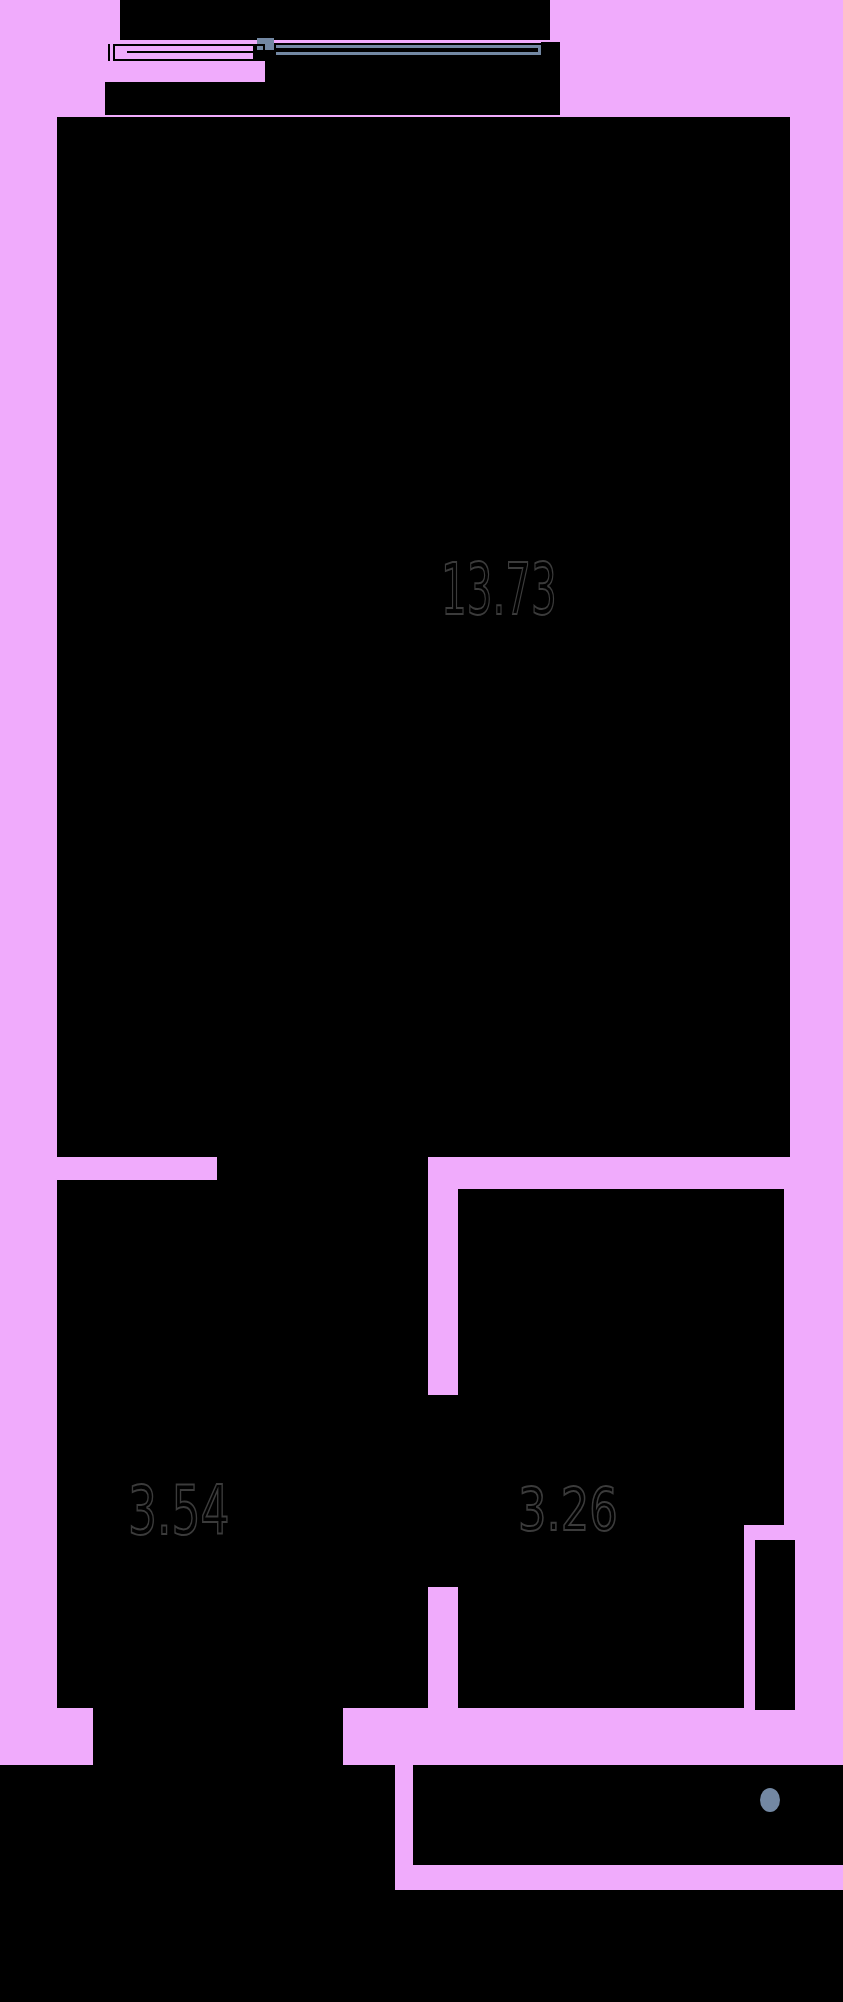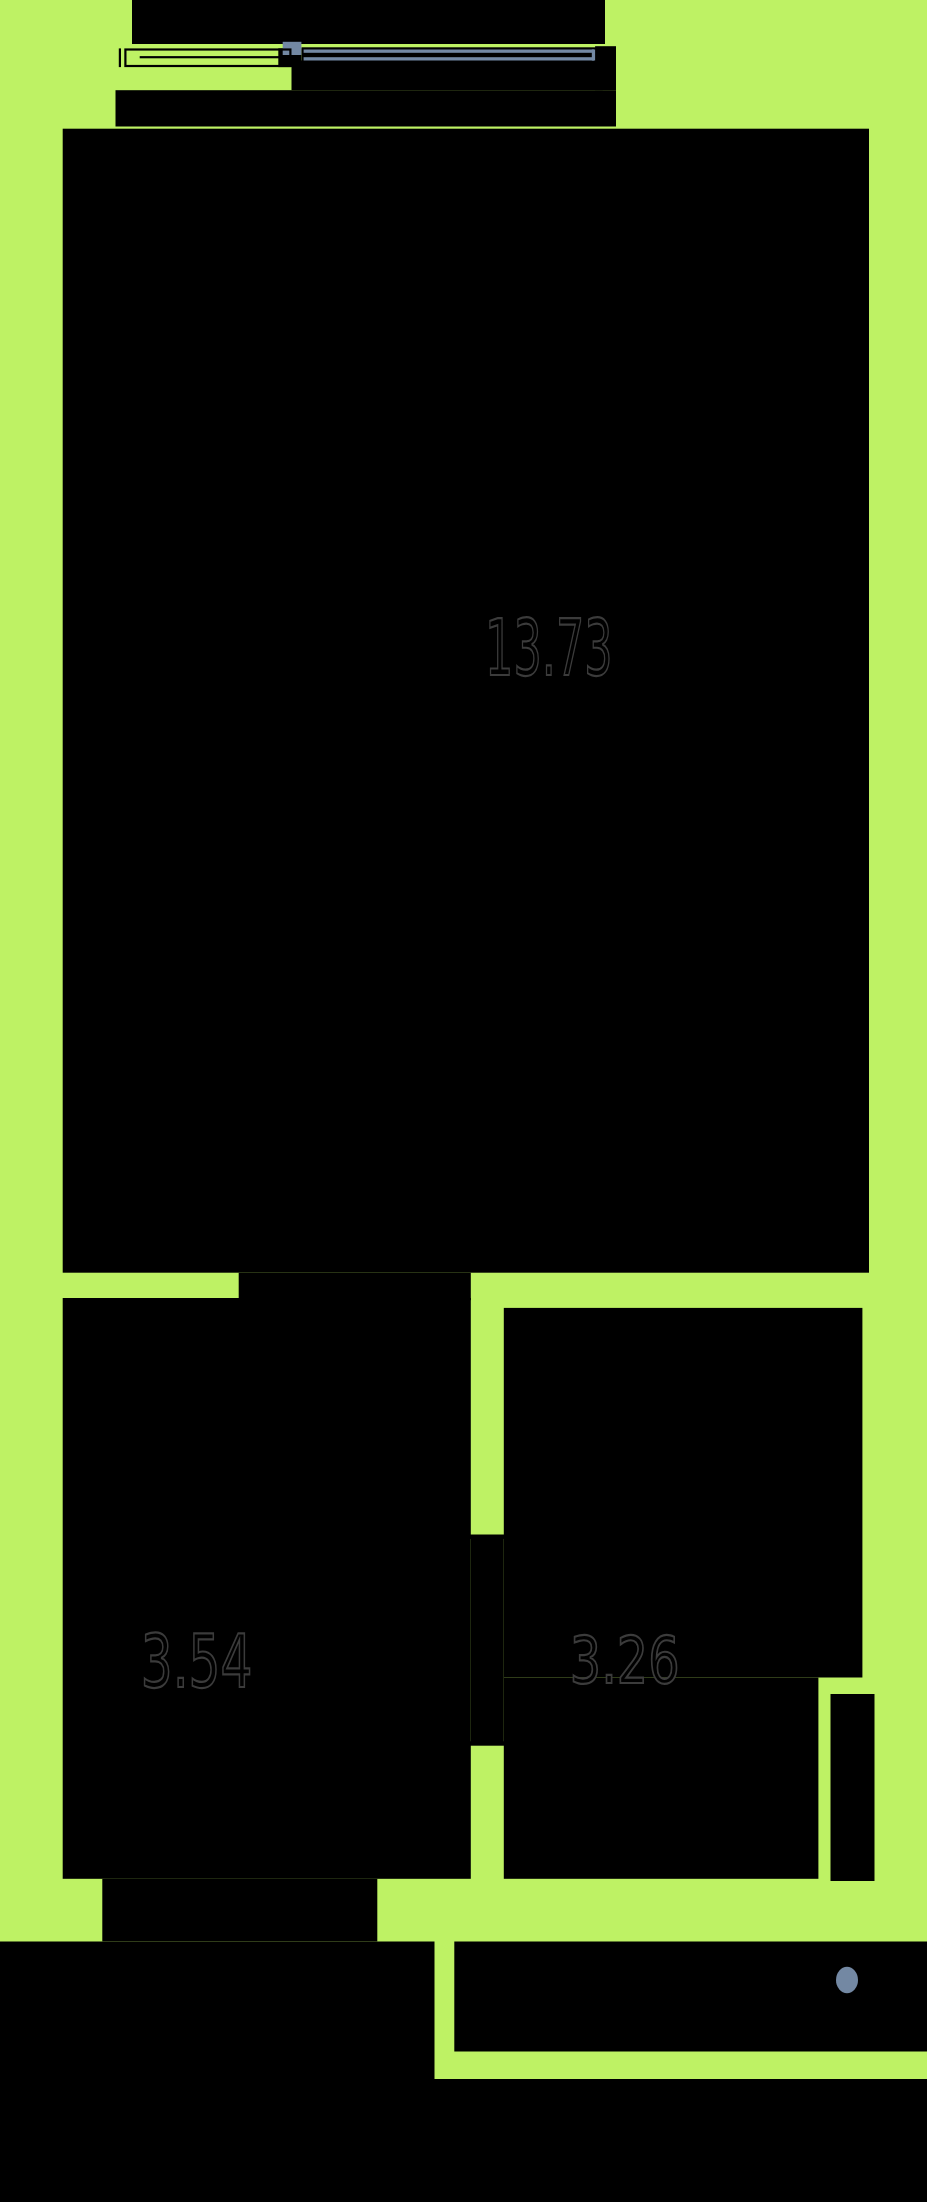--- a/index.html
+++ b/index.html
@@ -18,21 +18,21 @@
     line-height:1;
     white-space:nowrap;
     transform-origin:left top;
     color:#000;
     letter-spacing:0;
   }
 </style>
 </head>
 <body>
 
-<div id="canvas" style="background: #bef264;">
+<div id="canvas" style="background: #f0abfc;">
     <div class="ink" style="left: 120px; top: 0px; width: 430px; height: 40px; background: rgb(0, 0, 0);"></div>
     <div class="ink" style="left: 253px; top: 44px; width: 21px; height: 17px; background: rgb(0, 0, 0);"></div>
     <div class="ink" style="left: 274px; top: 43px; width: 274px; height: 18px; background: rgb(0, 0, 0);"></div>
     <div class="ink" style="left: 541px; top: 42px; width: 19px; height: 40px; background: rgb(0, 0, 0);"></div>
     <div class="ink" style="left: 265px; top: 55px; width: 283px; height: 27px; background: rgb(0, 0, 0);"></div>
     <div class="ink" style="left: 105px; top: 82px; width: 455px; height: 33px; background: rgb(0, 0, 0);"></div>
     <div class="ink" style="left: 127px; top: 51px; width: 136px; height: 2px; background: rgb(0, 0, 0);"></div>
     <div class="ink" style="left: 108px; top: 44px; width: 2px; height: 17px; background: rgb(0, 0, 0);"></div>
     <div class="ink" style="left: 57px; top: 117px; width: 733px; height: 1040px; background: rgb(0, 0, 0);"></div>
     <div class="ink" style="left: 217px; top: 1157px; width: 211px; height: 25px; background: rgb(0, 0, 0);"></div>

